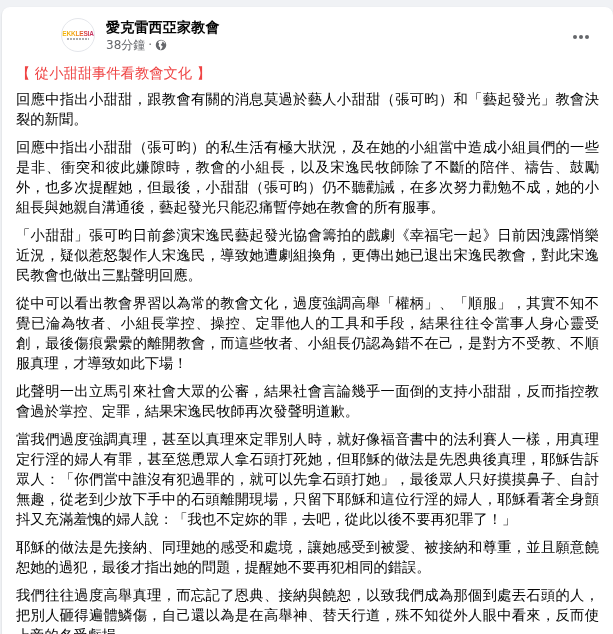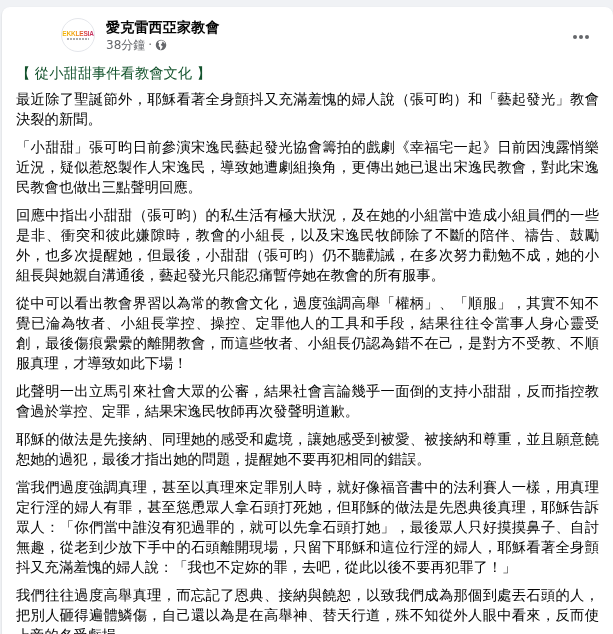--- a/index.html
+++ b/index.html
@@ -110,21 +110,21 @@
       background: #65676b;
       display: inline-block;
     }
     .body {
       padding: 4px 14px 0 14px;
     }
     .post-title {
       font-size: 14.3px;
       line-height: 20px;
       margin: 0 0 6px 0;
-      color: #14532d;
+      color: #ef4444;
     }
     .para {
       font-size: 14.3px;
       line-height: 20px;
       margin: 0 0 8px 0;
       color: #050505;
       text-align: justify;
       word-break: break-all;
     }
   </style>
@@ -148,23 +148,23 @@
     </div>
     <div class="more-btn">
       <span></span>
       <span></span>
       <span></span>
     </div>
   </div>
 
   <div class="body">
     <p class="post-title">【 從小甜甜事件看教會文化 】</p>
-    <p class="para">最近除了聖誕節外，耶穌看著全身顫抖又充滿羞愧的婦人說（張可昀）和「藝起發光」教會決裂的新聞。</p>
+    <p class="para">回應中指出小甜甜，跟教會有關的消息莫過於藝人小甜甜（張可昀）和「藝起發光」教會決裂的新聞。</p>
+    <p class="para">回應中指出小甜甜（張可昀）的私生活有極大狀況，及在她的小組當中造成小組員們的一些是非、衝突和彼此嫌隙時，教會的小組長，以及宋逸民牧師除了不斷的陪伴、禱告、鼓勵外，也多次提醒她，但最後，小甜甜（張可昀）仍不聽勸誡，在多次努力勸勉不成，她的小組長與她親自溝通後，藝起發光只能忍痛暫停她在教會的所有服事。</p>
     <p class="para">「小甜甜」張可昀日前參演宋逸民藝起發光協會籌拍的戲劇《幸福宅一起》日前因洩露悄樂近況，疑似惹怒製作人宋逸民，導致她遭劇組換角，更傳出她已退出宋逸民教會，對此宋逸民教會也做出三點聲明回應。</p>
-    <p class="para">回應中指出小甜甜（張可昀）的私生活有極大狀況，及在她的小組當中造成小組員們的一些是非、衝突和彼此嫌隙時，教會的小組長，以及宋逸民牧師除了不斷的陪伴、禱告、鼓勵外，也多次提醒她，但最後，小甜甜（張可昀）仍不聽勸誡，在多次努力勸勉不成，她的小組長與她親自溝通後，藝起發光只能忍痛暫停她在教會的所有服事。</p>
     <p class="para">從中可以看出教會界習以為常的教會文化，過度強調高舉「權柄」、「順服」，其實不知不覺已淪為牧者、小組長掌控、操控、定罪他人的工具和手段，結果往往令當事人身心靈受創，最後傷痕纍纍的離開教會，而這些牧者、小組長仍認為錯不在己，是對方不受教、不順服真理，才導致如此下場！</p>
     <p class="para">此聲明一出立馬引來社會大眾的公審，結果社會言論幾乎一面倒的支持小甜甜，反而指控教會過於掌控、定罪，結果宋逸民牧師再次發聲明道歉。</p>
+    <p class="para">當我們過度強調真理，甚至以真理來定罪別人時，就好像福音書中的法利賽人一樣，用真理定行淫的婦人有罪，甚至慫恿眾人拿石頭打死她，但耶穌的做法是先恩典後真理，耶穌告訴眾人：「你們當中誰沒有犯過罪的，就可以先拿石頭打她」，最後眾人只好摸摸鼻子、自討無趣，從老到少放下手中的石頭離開現場，只留下耶穌和這位行淫的婦人，耶穌看著全身顫抖又充滿羞愧的婦人說：「我也不定妳的罪，去吧，從此以後不要再犯罪了！」</p>
     <p class="para">耶穌的做法是先接納、同理她的感受和處境，讓她感受到被愛、被接納和尊重，並且願意饒恕她的過犯，最後才指出她的問題，提醒她不要再犯相同的錯誤。</p>
-    <p class="para">當我們過度強調真理，甚至以真理來定罪別人時，就好像福音書中的法利賽人一樣，用真理定行淫的婦人有罪，甚至慫恿眾人拿石頭打死她，但耶穌的做法是先恩典後真理，耶穌告訴眾人：「你們當中誰沒有犯過罪的，就可以先拿石頭打她」，最後眾人只好摸摸鼻子、自討無趣，從老到少放下手中的石頭離開現場，只留下耶穌和這位行淫的婦人，耶穌看著全身顫抖又充滿羞愧的婦人說：「我也不定妳的罪，去吧，從此以後不要再犯罪了！」</p>
     <p class="para">我們往往過度高舉真理，而忘記了恩典、接納與饒恕，以致我們成為那個到處丟石頭的人，把別人砸得遍體鱗傷，自己還以為是在高舉神、替天行道，殊不知從外人眼中看來，反而使上帝的名受虧損。</p>
 
   </div>
 </div>
 
 </body></html>

